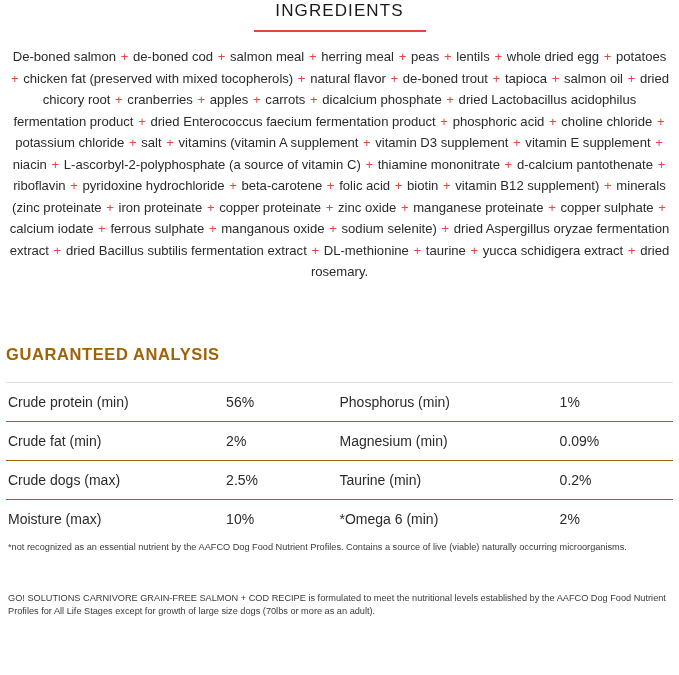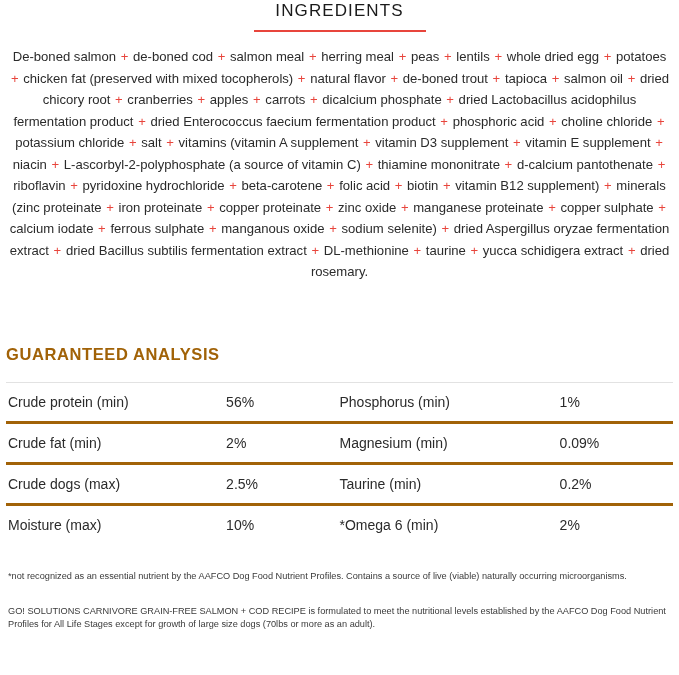--- a/index.html
+++ b/index.html
@@ -66,48 +66,48 @@
     color: #a16207;
     margin: 0 0 18px 0;
   }
   table.ga-table {
     width: 100%;
     border-collapse: collapse;
     font-size: 14px;
     color: #2b2b2b;
   }
   table.ga-table td {
-    border-top: 3px solid #a16207;
+    border-top: 1px solid #a16207;
     padding: 11px 0 11px 0;
     vertical-align: middle;
   }
   table.ga-table tr.first td {
     border-top: 1px solid #e2e2e2;
   }
   .col-label-l { width: 33%; padding-left: 2px !important; }
   .col-val-l   { width: 17%; }
   .col-label-r { width: 33%; }
   .col-val-r   { width: 17%; }
 
   .micro-row td {
     border-top: 1px solid #e2e2e2;
     border-bottom: 1px solid #e2e2e2;
     padding: 11px 0;
   }
   .micro-val { text-align: right; padding-right: 2px; }
 
   .footnote {
-    margin-top: 26px;
+    margin-top: 3px;
     font-size: 9.2px;
     color: #3a3a3a;
     line-height: 13px;
     padding: 0 2px;
   }
   .disclaimer {
-    margin-top: 22px;
+    margin-top: 38px;
     font-size: 9.2px;
     color: #3a3a3a;
     line-height: 13px;
     padding: 0 2px;
   }
 </style>
 </head>
 <body>
 
 <div class="page">

